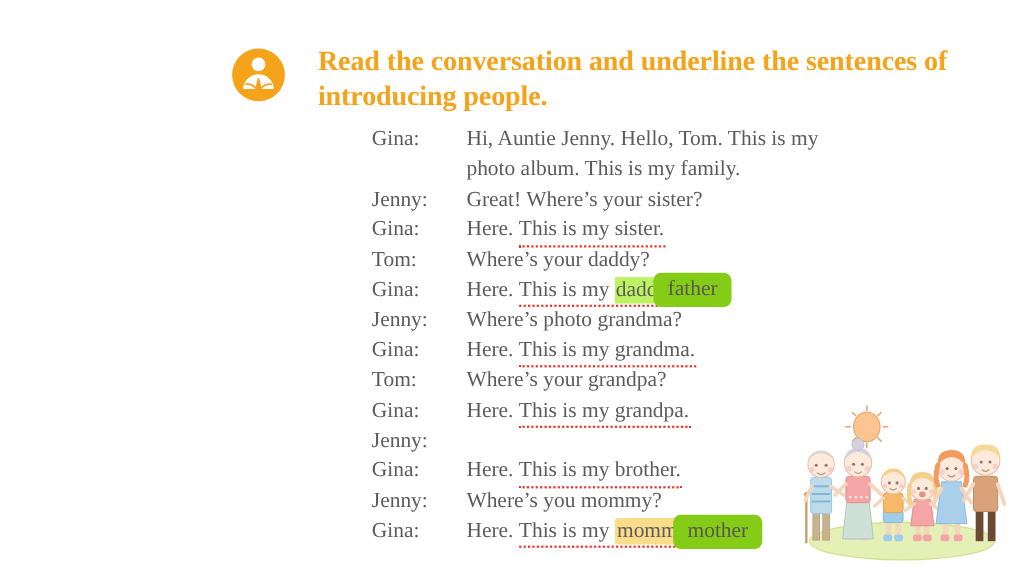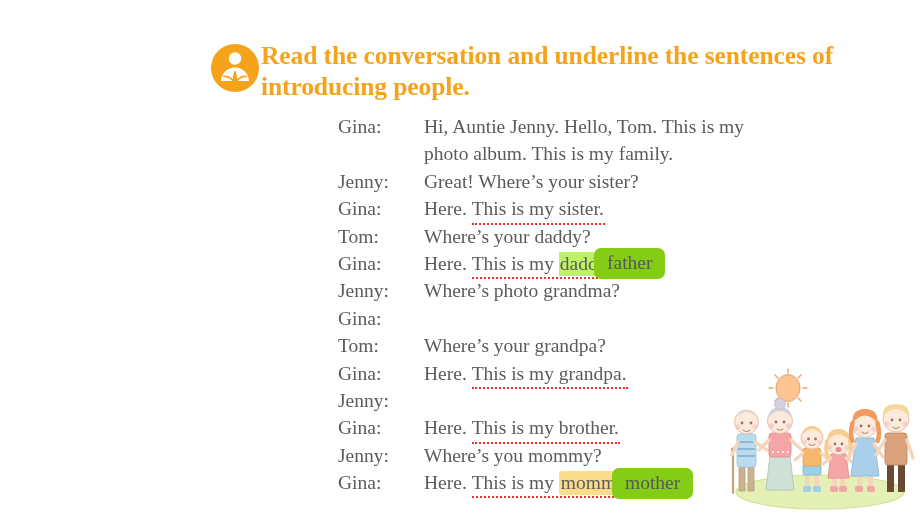--- a/index.html
+++ b/index.html
@@ -15,21 +15,21 @@
     position: relative;
   }
 
   
   .header {
     position: absolute;
     left: 210px;
     top: 40px;
     display: flex;
     align-items: flex-start;
-    gap: 1px;
+    gap: 29px;
   }
   .badge-icon {
     width: 50px;
     height: 50px;
     flex: 0 0 50px;
     margin-top: 3px;
   }
   .title {
     color: #f5a31a;
     font-family: "Liberation Serif", serif;
@@ -159,20 +159,21 @@
     <span class="speech"><span>Here. </span><span class="ul"><span>This is my </span><span class="hl-deep">daddy</span><span>.</span></span></span>
   </div>
 
   <div class="line">
     <span class="speaker">Jenny:</span>
     <span class="speech">Where’s photo grandma?</span>
   </div>
 
   <div class="line">
     <span class="speaker">Gina:</span>
+    <span class="speech"><span>Here. </span><span class="ul">This is my grandma.</span></span>
   </div>
 
   <div class="line">
     <span class="speaker">Tom:</span>
     <span class="speech">Where’s your grandpa?</span>
   </div>
 
   <div class="line">
     <span class="speaker">Gina:</span>
     <span class="speech"><span>Here. </span><span class="ul">This is my grandpa.</span></span>

